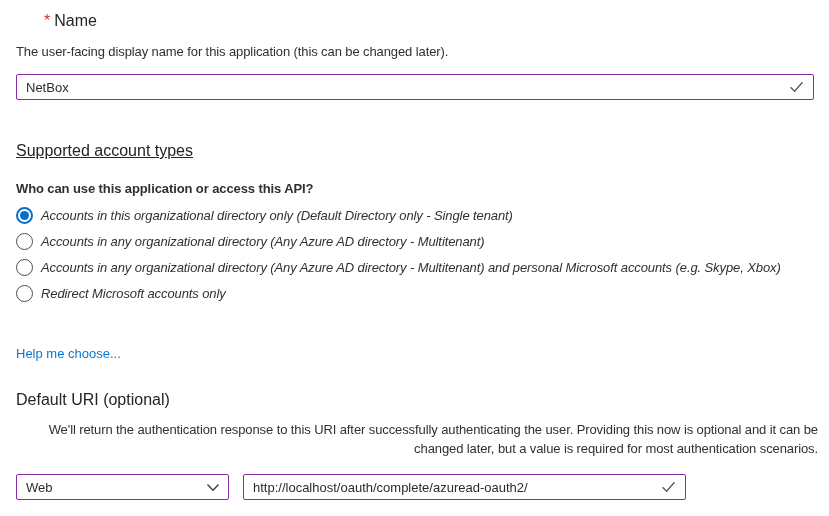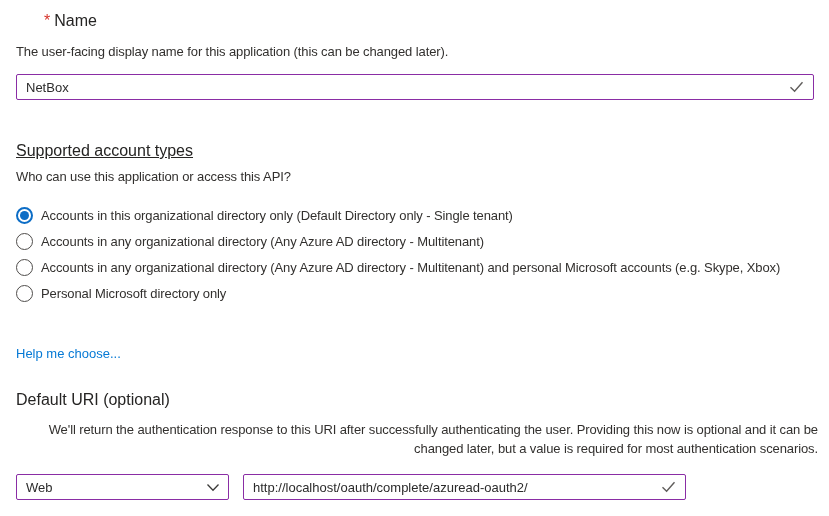--- a/index.html
+++ b/index.html
@@ -30,21 +30,21 @@
   }
   .input-box input {
     flex: 1 1 auto; min-width: 0;
     border: none; outline: none; background: transparent;
     font-family: inherit; font-size: 13px; color: #2b2b2b;
     padding: 0 4px 0 9px; height: 100%;
   }
   .input-icon { flex: 0 0 auto; margin-right: 9px; display: flex; align-items: center; }
 
   
-  .radio-group { position: absolute; left: 16px; top: 202px; }
+  .radio-group { position: absolute; left: 16px; top: 202px; font-style: italic; }
   .radio-row { display: flex; align-items: center; height: 26px; cursor: pointer; }
   .radio-circle {
     width: 17px; height: 17px; border-radius: 50%;
     border: 1px solid #4f4d4b; background: #fff;
     display: flex; align-items: center; justify-content: center;
     flex: 0 0 auto;
   }
   .radio-row.selected .radio-circle { border: 2px solid #0c6dc6; }
   .radio-row.selected .radio-circle::after {
     content: ""; width: 9px; height: 9px; border-radius: 50%; background: #0c6dc6;
@@ -85,38 +85,38 @@
     <input type="text" value="NetBox" style="">
     <span class="input-icon">
       <svg width="15" height="12" viewBox="0 0 15 12">
         <path d="M1.5 6.2 L5.6 10.2 L13.5 1.2" stroke="#5f5d5b" stroke-width="1.4" fill="none"></path>
       </svg>
     </span>
   </div>
 
   <div class="section-heading" style="top: 140px; text-decoration: underline;">Supported account types</div>
 
-  <div class="body-text" style="top: 167px;">Who can use this application or access this API?</div>
+  <div class="body-text" style="top: 179px; font-weight: bold;">Who can use this application or access this API?</div>
 
   <div class="radio-group">
     <div class="radio-row selected">
       <span class="radio-circle"></span>
       <span class="radio-label">Accounts in this organizational directory only (Default Directory only - Single tenant)</span>
     </div>
     <div class="radio-row">
       <span class="radio-circle"></span>
       <span class="radio-label">Accounts in any organizational directory (Any Azure AD directory - Multitenant)</span>
     </div>
     <div class="radio-row">
       <span class="radio-circle"></span>
       <span class="radio-label">Accounts in any organizational directory (Any Azure AD directory - Multitenant) and personal Microsoft accounts (e.g. Skype, Xbox)</span>
     </div>
     <div class="radio-row">
       <span class="radio-circle"></span>
-      <span class="radio-label">Personal Microsoft directory only</span>
+      <span class="radio-label">Redirect Microsoft accounts only</span>
     </div>
   </div>
 
   <a class="link">Help me choose...</a>
 
   <div class="section-heading" style="top: 389px;">Default URI (optional)</div>
 
   <div class="body-text pre-wrap" style="top: 420px; width: 802px;">We'll return the authentication response to this URI after successfully authenticating the user. Providing this now is optional and it can be
 changed later, but a value is required for most authentication scenarios.</div>
 

